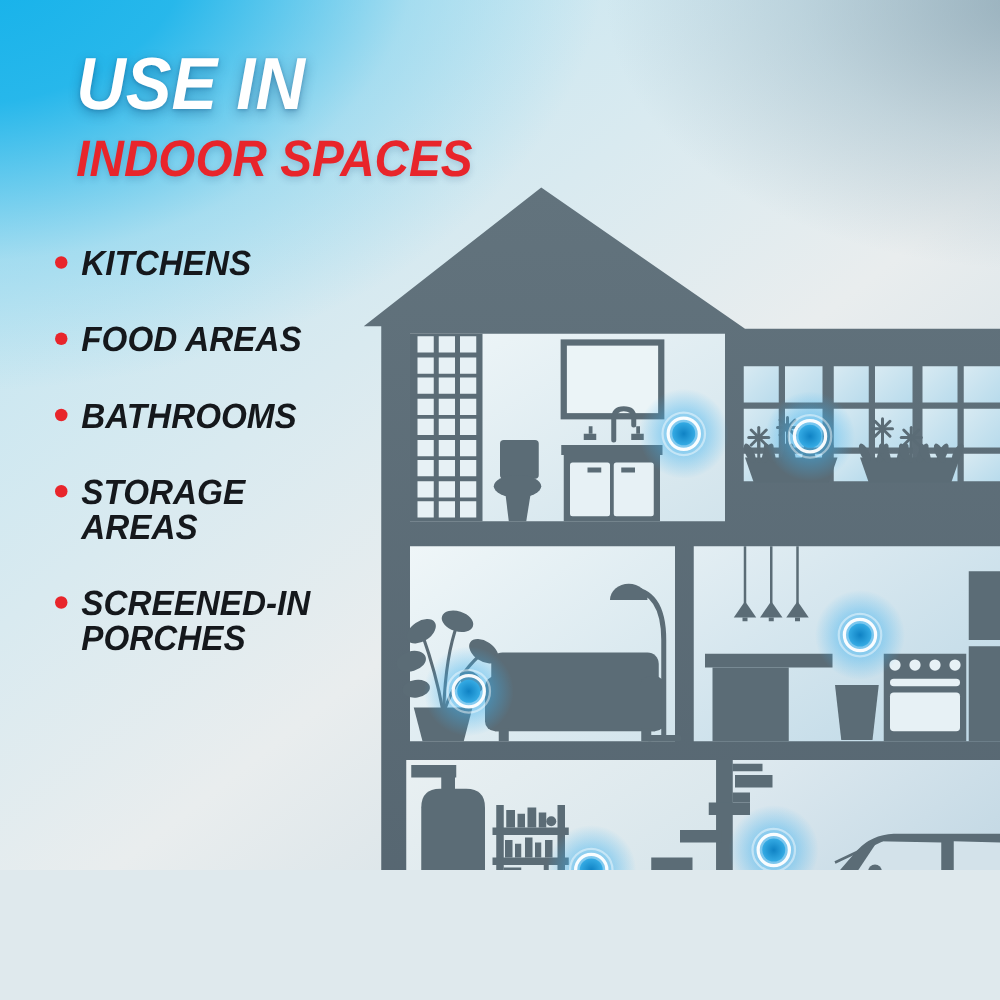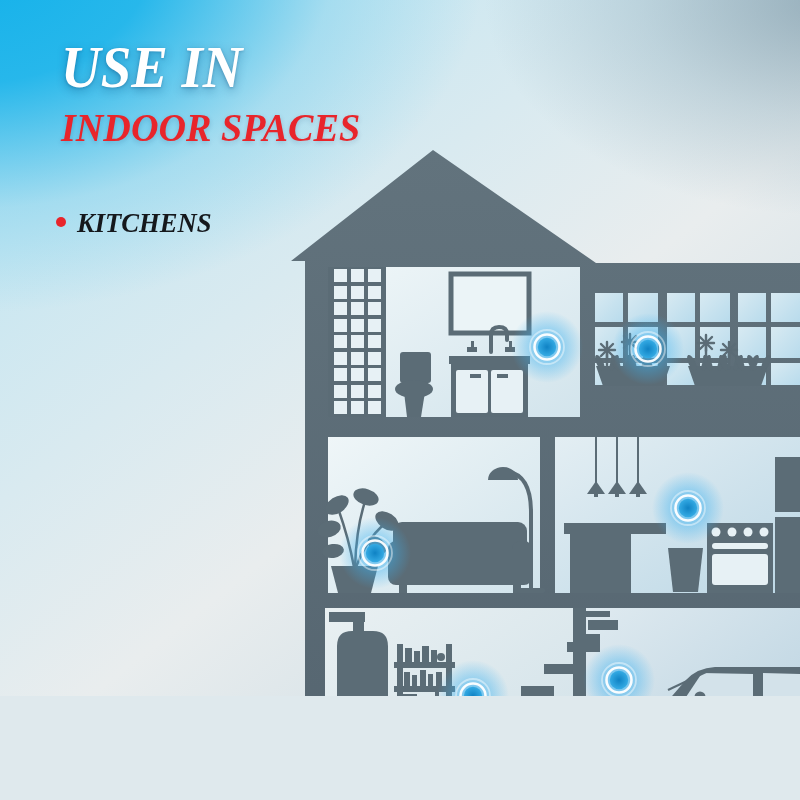--- a/index.html
+++ b/index.html
@@ -1,31 +1,31 @@
 <!DOCTYPE html>
 <html><head>
 <meta charset="utf-8">
 <style>
   html,body{margin:0;padding:0;background:#dfe9ed;}
   .canvas{position:relative;width:800px;height:696px;overflow:hidden;
-    font-family:Liberation Serif, serif;
+    font-family:Liberation Sans, sans-serif;
     background:
       radial-gradient(95% 75% at -4% -6%, #12b1ea 0%, rgba(18,177,234,.88) 24%, rgba(110,205,238,.40) 48%, rgba(205,233,242,0) 68%),
       radial-gradient(70% 50% at 104% 0%, rgba(88,124,144,.55) 0%, rgba(110,150,170,.28) 34%, rgba(150,185,205,0) 62%),
       radial-gradient(75% 55% at 104% 100%, rgba(95,150,185,.38) 0%, rgba(140,182,208,0) 58%),
       linear-gradient(142deg,#b9e4f2 0%,#d9eaf0 38%,#e9edee 58%,#d4e1e7 82%,#c2d5de 100%);
   }
   .header{position:absolute;left:61px;top:38px;}
   .title{margin:0;color:#fff;font-size:59px;font-weight:bold;font-style:italic;line-height:1;
     letter-spacing:0px;transform:scaleX(.93);transform-origin:left top;white-space:nowrap;
     text-shadow:0 3px 10px rgba(0,60,110,.38),0 1px 3px rgba(0,60,110,.28);}
   .subtitle{margin:10px 0 0 0;color:#e8252b;font-size:41px;font-weight:bold;font-style:italic;line-height:1;
     transform:scaleX(.93);transform-origin:left top;white-space:nowrap;
     text-shadow:0 2px 6px rgba(0,50,100,.18);}
-  .feature-list{position:absolute;left:44px;top:197px;margin:12px;padding:0;list-style:none;
+  .feature-list{position:absolute;left:44px;top:197px;margin:0;padding:0;list-style:none;
     display:flex;flex-direction:column;gap:33px;width:260px;}
   .feature-list li{display:flex;gap:11px;align-items:flex-start;}
   .bullet{flex:0 0 auto;width:10px;height:10px;border-radius:50%;background:#e8252b;margin-top:8px;}
   .label{font-size:28px;line-height:28px;font-weight:bold;font-style:italic;color:#15181c;
     white-space:pre-line;transform:scaleX(.95);transform-origin:left top;}
   .house-svg{position:absolute;left:0;top:0;}
 </style>
 </head>
 <body>
 
@@ -33,20 +33,38 @@
 
   <div class="header">
     <h1 class="title">USE IN</h1>
     <h2 class="subtitle">INDOOR SPACES</h2>
   </div>
 
   <ul class="feature-list">
     <li>
         <span class="bullet"></span>
         <span class="label">KITCHENS</span>
+      </li>
+    <li>
+        <span class="bullet"></span>
+        <span class="label">FOOD AREAS</span>
+      </li>
+    <li>
+        <span class="bullet"></span>
+        <span class="label">BATHROOMS</span>
+      </li>
+    <li>
+        <span class="bullet"></span>
+        <span class="label">STORAGE
+AREAS</span>
+      </li>
+    <li>
+        <span class="bullet"></span>
+        <span class="label">SCREENED-IN
+PORCHES</span>
       </li>
   </ul>
 
   <svg class="house-svg" width="800" height="800" viewBox="0 0 800 800">
     <defs>
       <linearGradient id="bodyGrad" x1="0" y1="0" x2="0" y2="1">
         <stop offset="0" stop-color="#62737d"></stop>
           <stop offset="1" stop-color="#556570"></stop>
       </linearGradient>
       <linearGradient id="roomTL" x1="0" y1="0" x2="1" y2="1">

